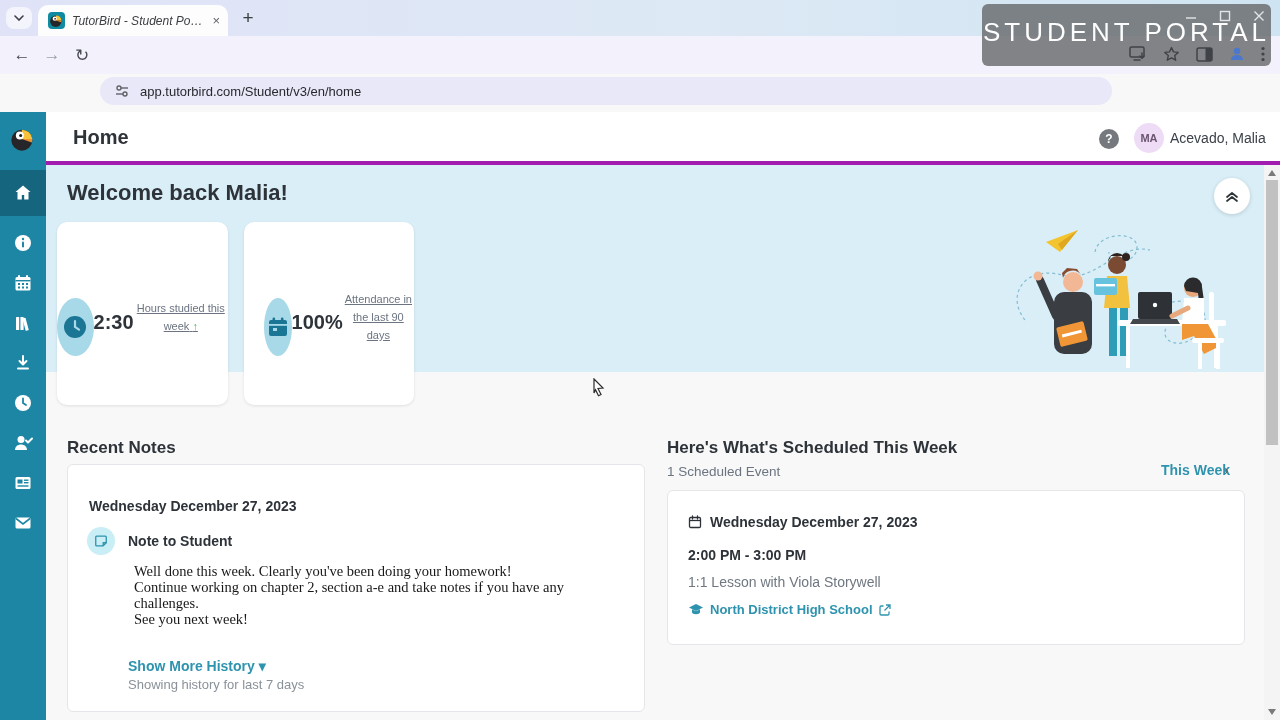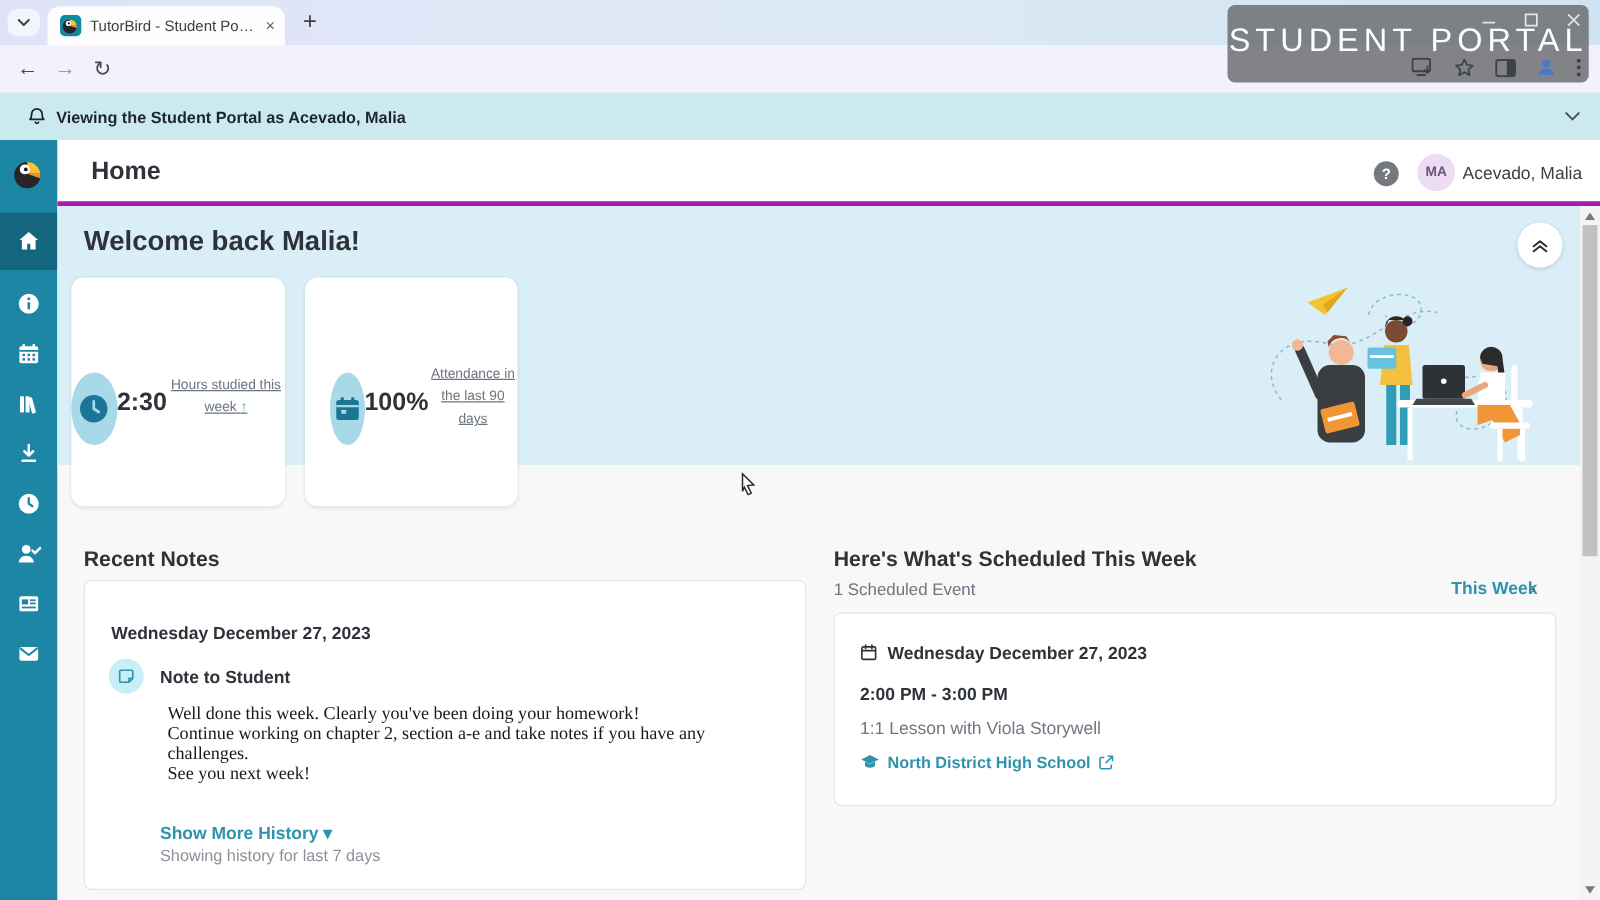--- a/index.html
+++ b/index.html
@@ -9,21 +9,21 @@
 
   
   .tabstrip { position:absolute; left:0; top:0; width:1280px; height:36px;
     background:linear-gradient(90deg,#e0e3f7 0%,#dde9f5 55%,#cfe4f2 100%); }
   .tab-search { position:absolute; left:6px; top:7px; width:26px; height:22px; border-radius:8px;
     background:rgba(255,255,255,.6); display:flex; align-items:center; justify-content:center; }
   .tab { position:absolute; left:38px; top:5px; width:190px; height:31px; background:#fdfdfe;
     border-radius:10px 10px 0 0; display:flex; align-items:center; padding:0 8px 0 10px; }
   .favicon { width:17px; height:17px; border-radius:4px; background:#0e8ba0; position:relative; flex:0 0 auto; }
   .tab-title { font-size:12px; color:#3d4043; margin-left:7px; white-space:nowrap; overflow:hidden;
-    text-overflow:ellipsis; flex:1; }
+    text-overflow:ellipsis; flex:1;font-style:italic; }
   .tab-close { font-size:13px; color:#5f6368; margin-left:6px; cursor:default; }
   .new-tab { position:absolute; left:236px; top:6px; font-size:19px; color:#3c4043; width:24px; height:24px;
     display:flex; align-items:center; justify-content:center; }
 
   .urlrow { position:absolute; left:0; top:36px; width:1280px; height:38px; background:#f3f2fc; }
   .nav-ico { position:absolute; top:7px; width:24px; height:24px; display:flex; align-items:center;
     justify-content:center; font-size:17px; color:#474b50; }
   .urlpill { position:absolute; left:100px; top:41px; width:1012px; height:28px; background:#e9e8f8;
     border-radius:14px; display:flex; align-items:center; padding:0 14px; }
   .url-text { font-size:13px; color:#27292e; margin-left:10px; }
@@ -149,30 +149,20 @@
       <svg width="16" height="16" viewBox="0 0 16 16">
           <circle cx="5" cy="5" r="2" fill="none" stroke="#5f6368" stroke-width="1.4"></circle>
           <path d="M7 5h7" stroke="#5f6368" stroke-width="1.4"></path>
           <circle cx="11" cy="11" r="2" fill="none" stroke="#5f6368" stroke-width="1.4"></circle>
           <path d="M2 11h7" stroke="#5f6368" stroke-width="1.4"></path>
         </svg>
       <span class="url-text">app.tutorbird.com/Student/v3/en/home</span>
     </div>
   </div>
 
-  <div class="banner">
-    <svg style="margin-left:22px;" width="15" height="16" viewBox="0 0 15 16">
-        <path d="M7.5 2a4.2 4.2 0 0 0-4.2 4.2c0 3.2-1.3 4.3-1.3 4.3h11s-1.3-1.1-1.3-4.3A4.2 4.2 0 0 0 7.5 2z" fill="none" stroke="#1d262c" stroke-width="1.4" stroke-linejoin="round"></path>
-        <path d="M6.2 12.8a1.4 1.4 0 0 0 2.6 0" fill="none" stroke="#1d262c" stroke-width="1.4" stroke-linecap="round"></path>
-      </svg>
-    <span class="banner-text">Viewing the Student Portal as Acevado, Malia</span>
-    <svg class="banner-chevron" viewBox="0 0 16 16">
-        <path d="M3 5.5l5 5 5-5" stroke="#44525a" stroke-width="1.6" fill="none" stroke-linecap="round"></path>
-      </svg>
-  </div>
 
   <aside class="sidebar">
     <div class="logo">
       <svg width="28" height="28" viewBox="0 0 24 24">
           <circle cx="11" cy="13" r="9" fill="#26262a"></circle>
           <path d="M11 4a9 9 0 0 1 9 8h-9z" fill="#f6c23a"></path>
           <path d="M20 12a9 9 0 0 1-.5 3L11 12z" fill="#ef8f2d"></path>
           <circle cx="9.3" cy="9" r="3.4" fill="#ffffff"></circle>
           <circle cx="10" cy="9" r="1.3" fill="#1a1a1c"></circle>
         </svg>

